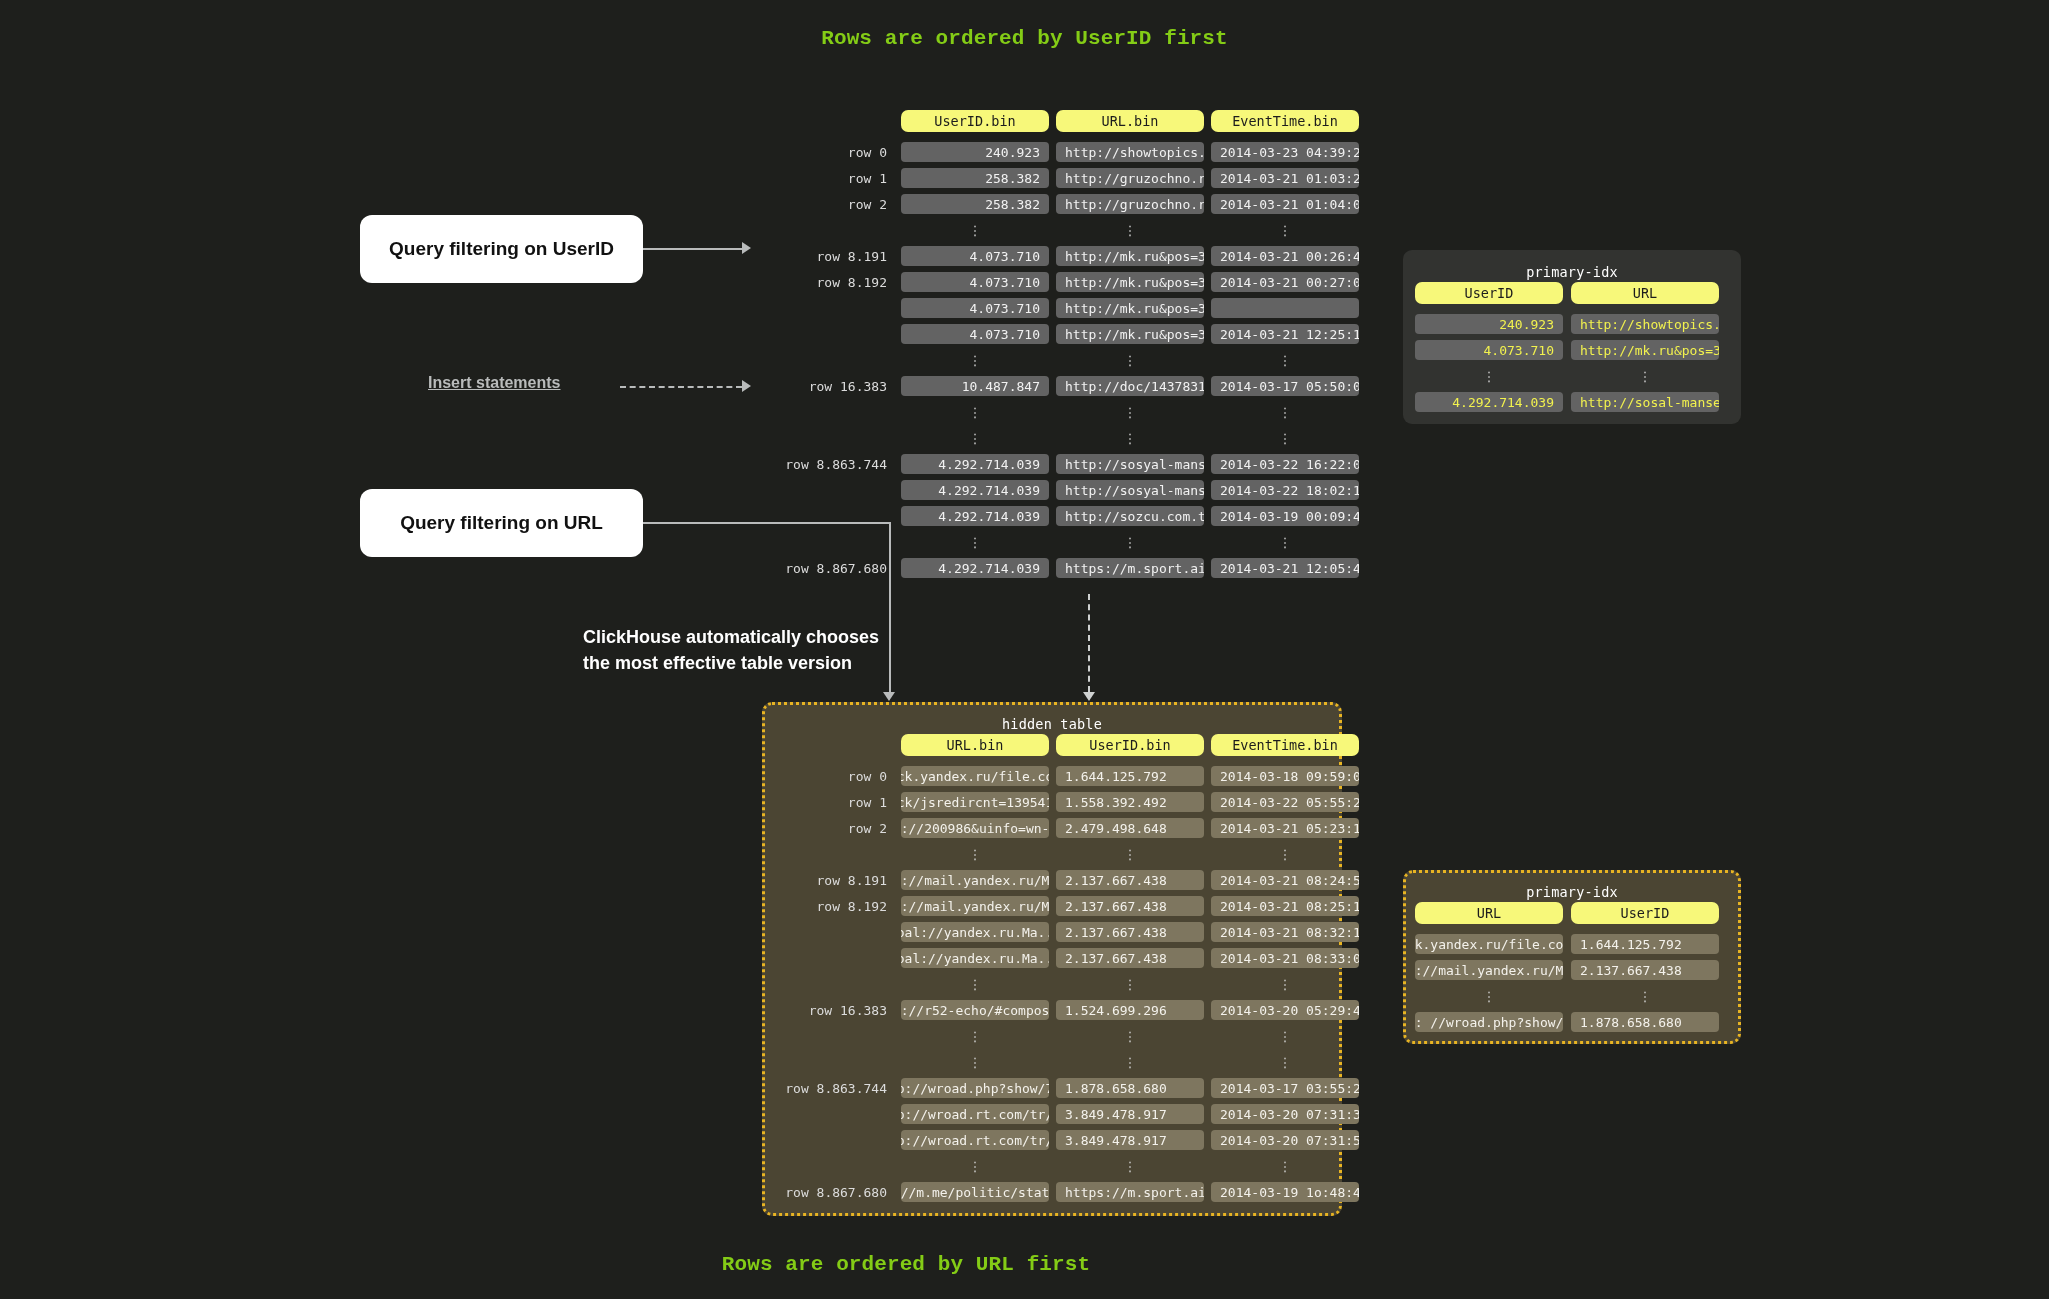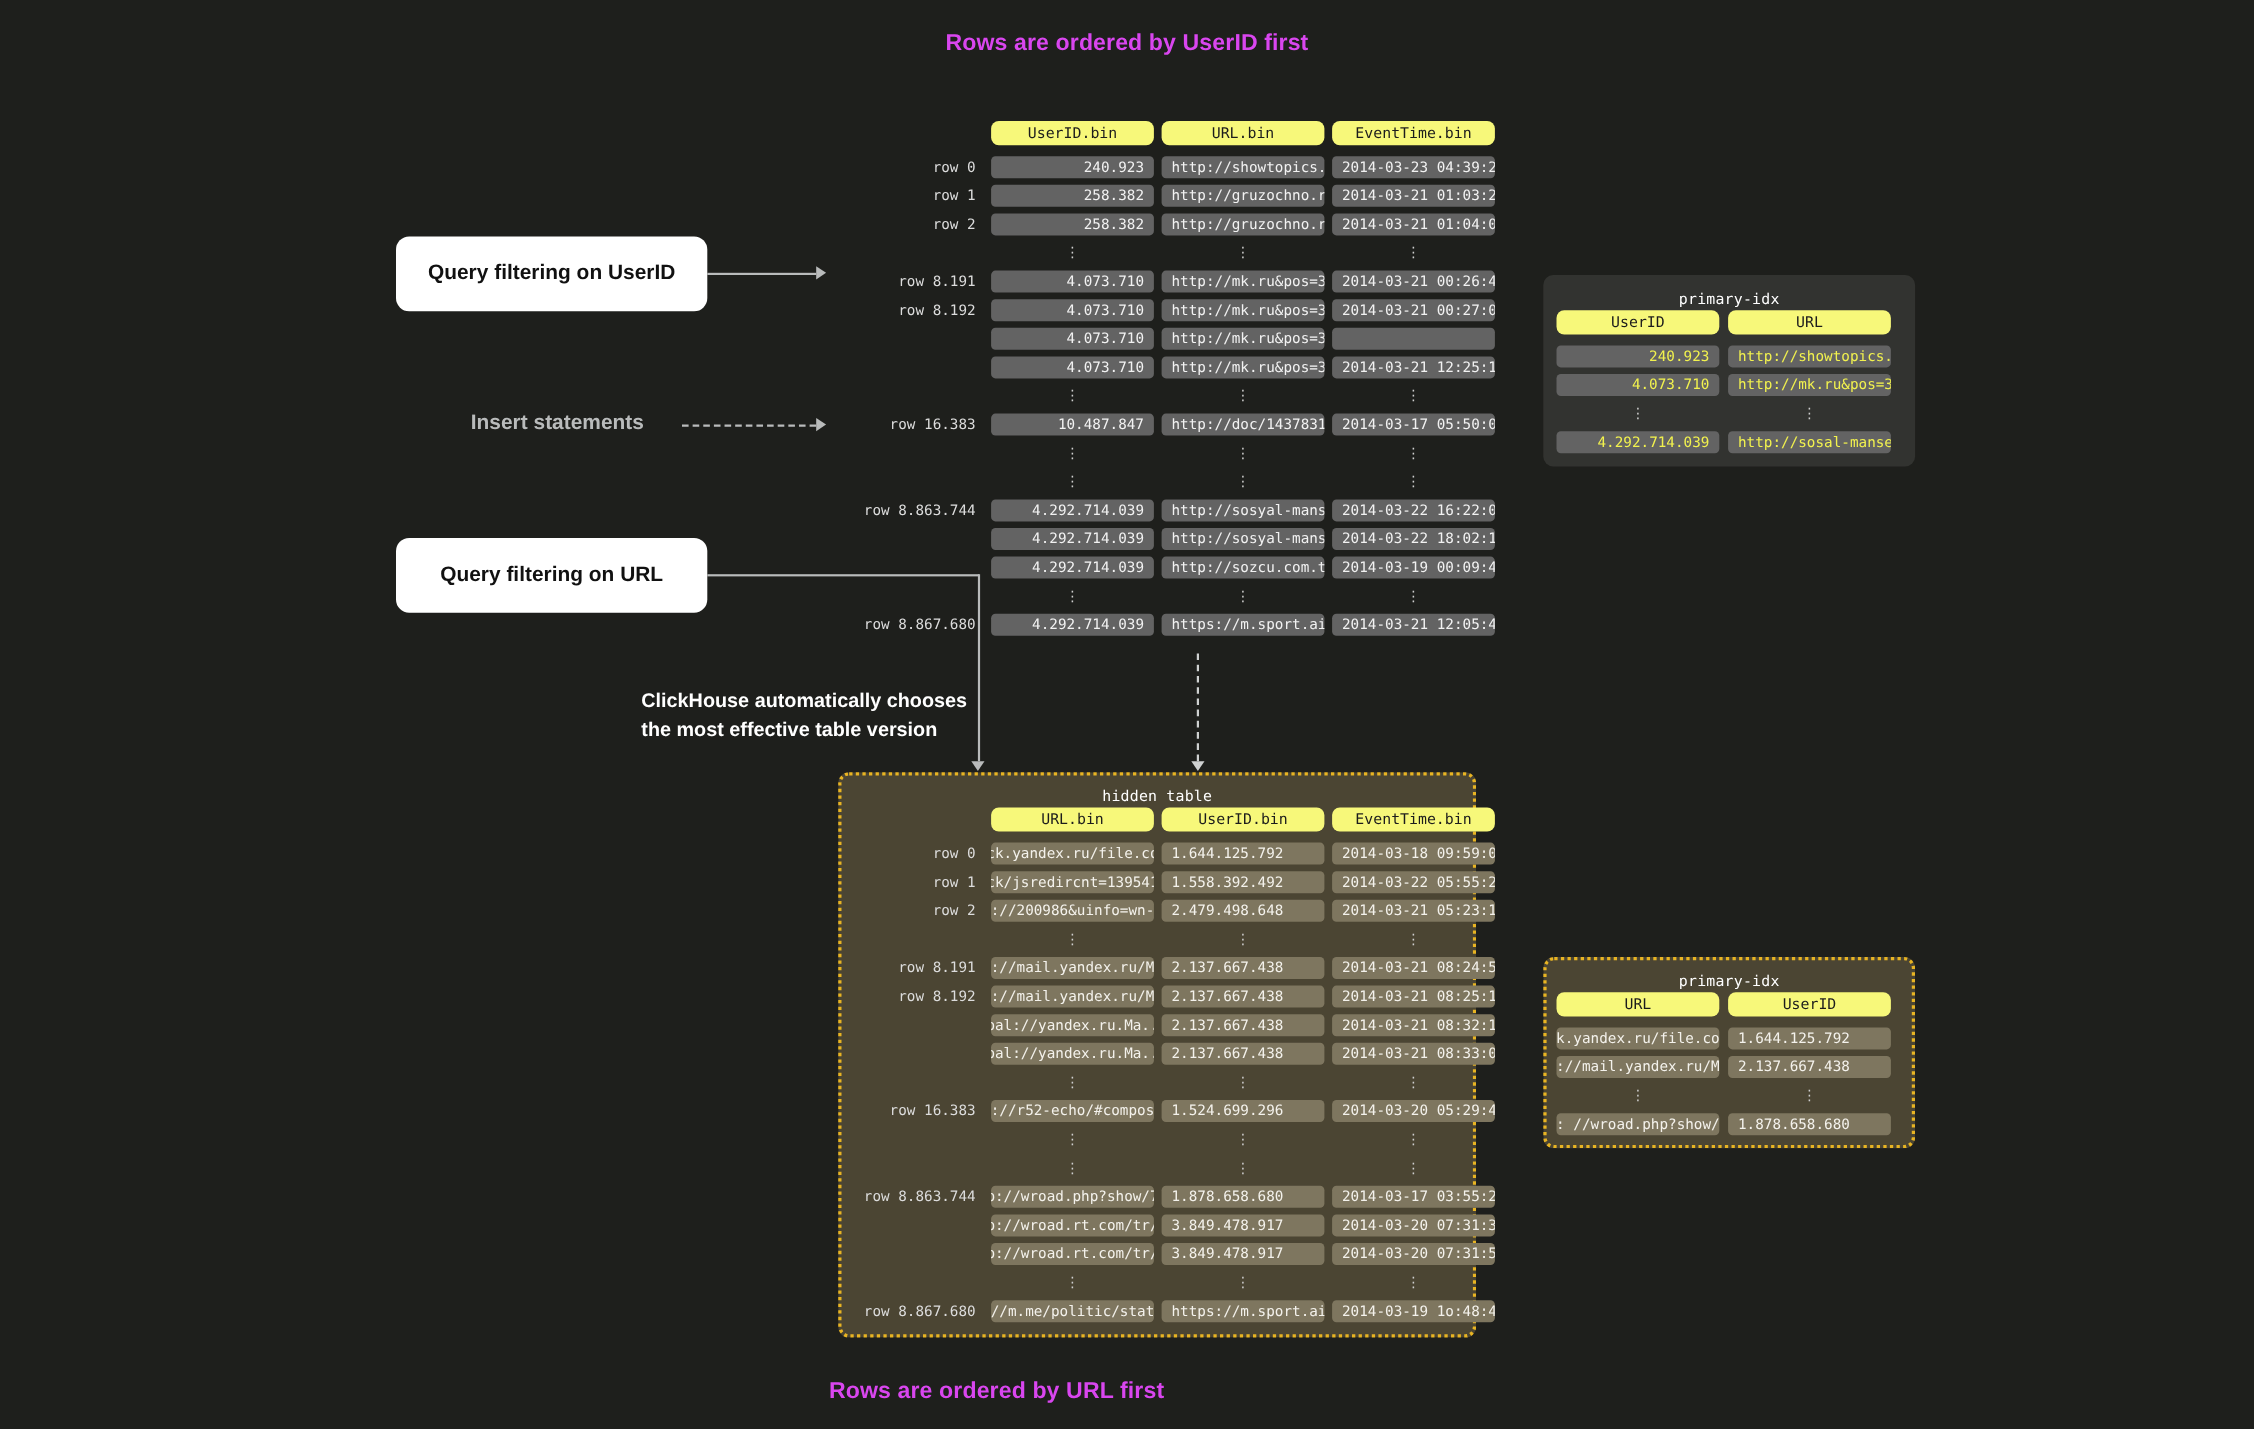--- a/index.html
+++ b/index.html
@@ -6,25 +6,26 @@
   html, body {
     width: 2049px; height: 1299px;
     background: #1e1f1c;
     font-family: "Liberation Sans", sans-serif;
     overflow: hidden;
   }
   #stage { position: relative; width: 2049px; height: 1299px; }
 
   .hdg {
     position: absolute;
-    color: #d946ef;
+    color: #84cc16;
     font-size: 21px;
     font-weight: bold;
     letter-spacing: .1px;
     white-space: nowrap;
+    font-family: Liberation Mono, monospace;
   }
 
   
   .panel {
     position: absolute;
     border-radius: 9px;
   }
   .panel.dark  { background: #323330; }
   .panel.hidden-tbl {
     background: #4b4533;
@@ -102,23 +103,24 @@
     font-weight: bold;
     line-height: 1.42;
     white-space: pre-line;
   }
   .note.white { color: #ffffff; }
   .note.grey  { color: #9ea0a0; }
 
   .insert-lbl {
     position: absolute;
     color: #b9bbbb;
-    font-size: 19px;
+    font-size: 16px;
     font-weight: bold;
     white-space: nowrap;
+    text-decoration: underline;
   }
 
   
   .ln  { position: absolute; background: #b9bbbb; }
   .lnh { height: 1.6px; }
   .lnv { width: 1.6px; }
   .dashh {
     position: absolute; height: 0;
     border-top: 2.4px dashed #b9bbbb;
   }

